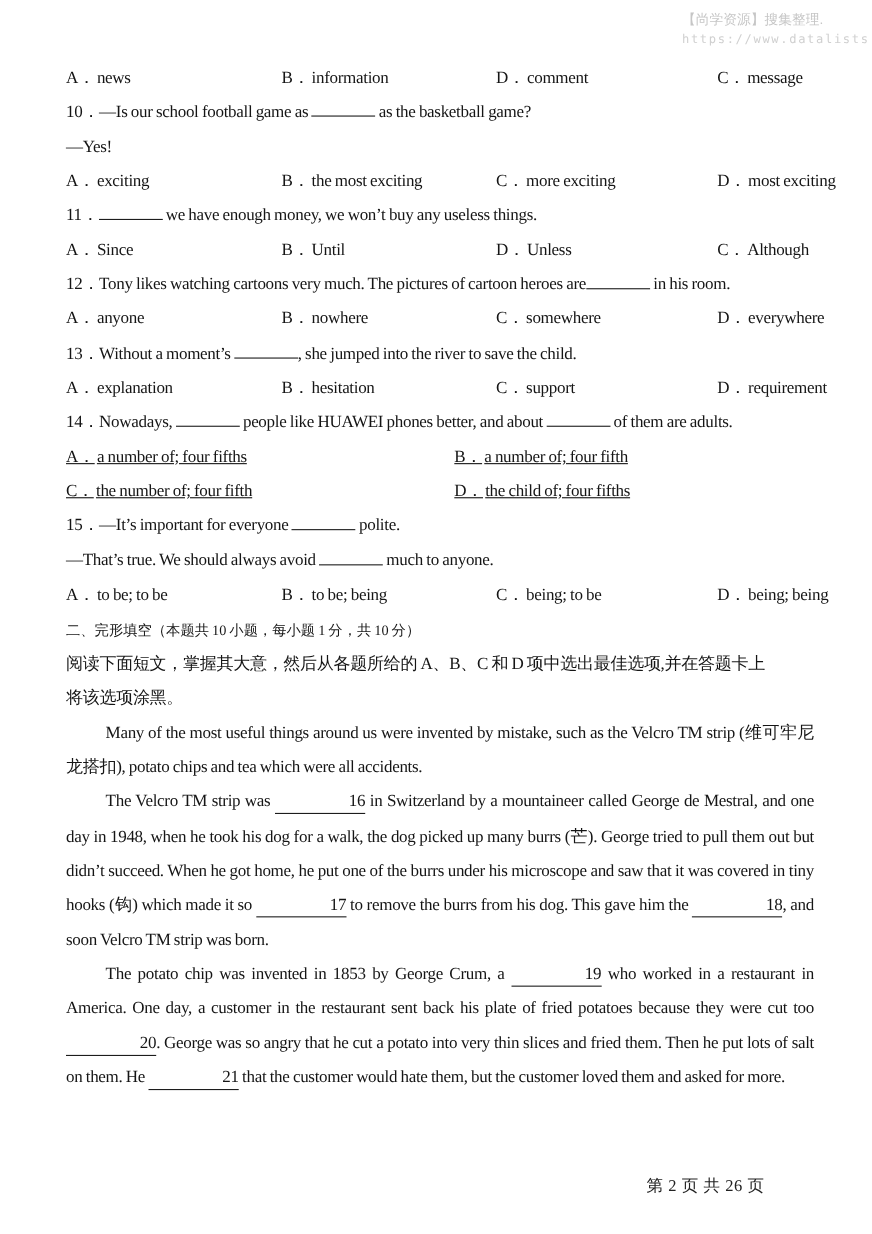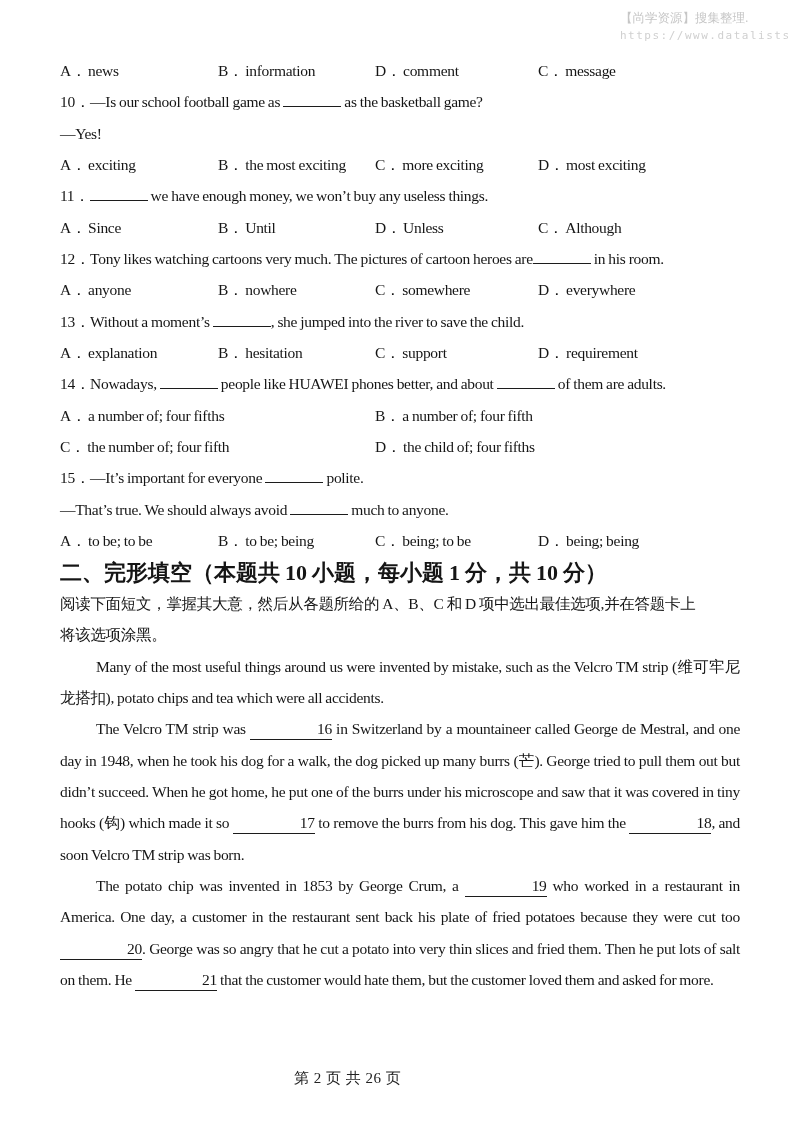--- a/index.html
+++ b/index.html
@@ -19,44 +19,44 @@
   .wm2 {
     font-family: "DejaVu Sans Mono", monospace;
     font-size: 11px; color: #d0d0d0; letter-spacing: 1.5px;
     margin-top: 2px; white-space: nowrap;
   }
   .content {
     position: absolute; left: 60px; top: 55px; width: 680px;
     font-size: 15.5px; line-height: 31.35px;
     letter-spacing: -0.3px; word-spacing: -0.5px;
   }
-  .line { min-height: 31.35px; }
+  .line { min-height: 31.35px; gap: 38px; }
   .opts { display: grid; }
   .cols4 { grid-template-columns: 158px 157px 163px auto; }
-  .cols2 { grid-template-columns: 315px auto; }
+  .cols2 { grid-template-columns: 315px auto; text-decoration: underline; }
   .opt { white-space: nowrap; }
   .opt-label { margin-right: 2px; }
   .heading {
-    font-weight: bold;
-    font-size: 22px;
+    font-weight: normal;
+    font-size: 13px;
     letter-spacing: 0;
   }
   .para { text-align: justify; }
   .ind { text-indent: 36px; }
   .qblank {
     display: inline-block; width: 58px; height: 15px;
     border-bottom: 1.4px solid #1c1c1c; text-indent: 0;
   }
   .nblank {
     display: inline-block; min-width: 82px; height: 20px; line-height: 20px;
     border-bottom: 1.4px solid #1c1c1c; text-align: right; text-indent: 0;
   }
   .footer {
     position: absolute; top: 1069px; left: 0; width: 695px;
-    text-align: center; font-size: 15px; color: #222222;
+    text-align: right; font-size: 15px; color: #222222;
     letter-spacing: 0.5px;
   }
 </style>
 </head>
 <body>
 
 <div class="watermark">
   <div class="wm1">【尚学资源】搜集整理.</div>
   <div class="wm2">https://www.datalists.cn</div>
 </div>

